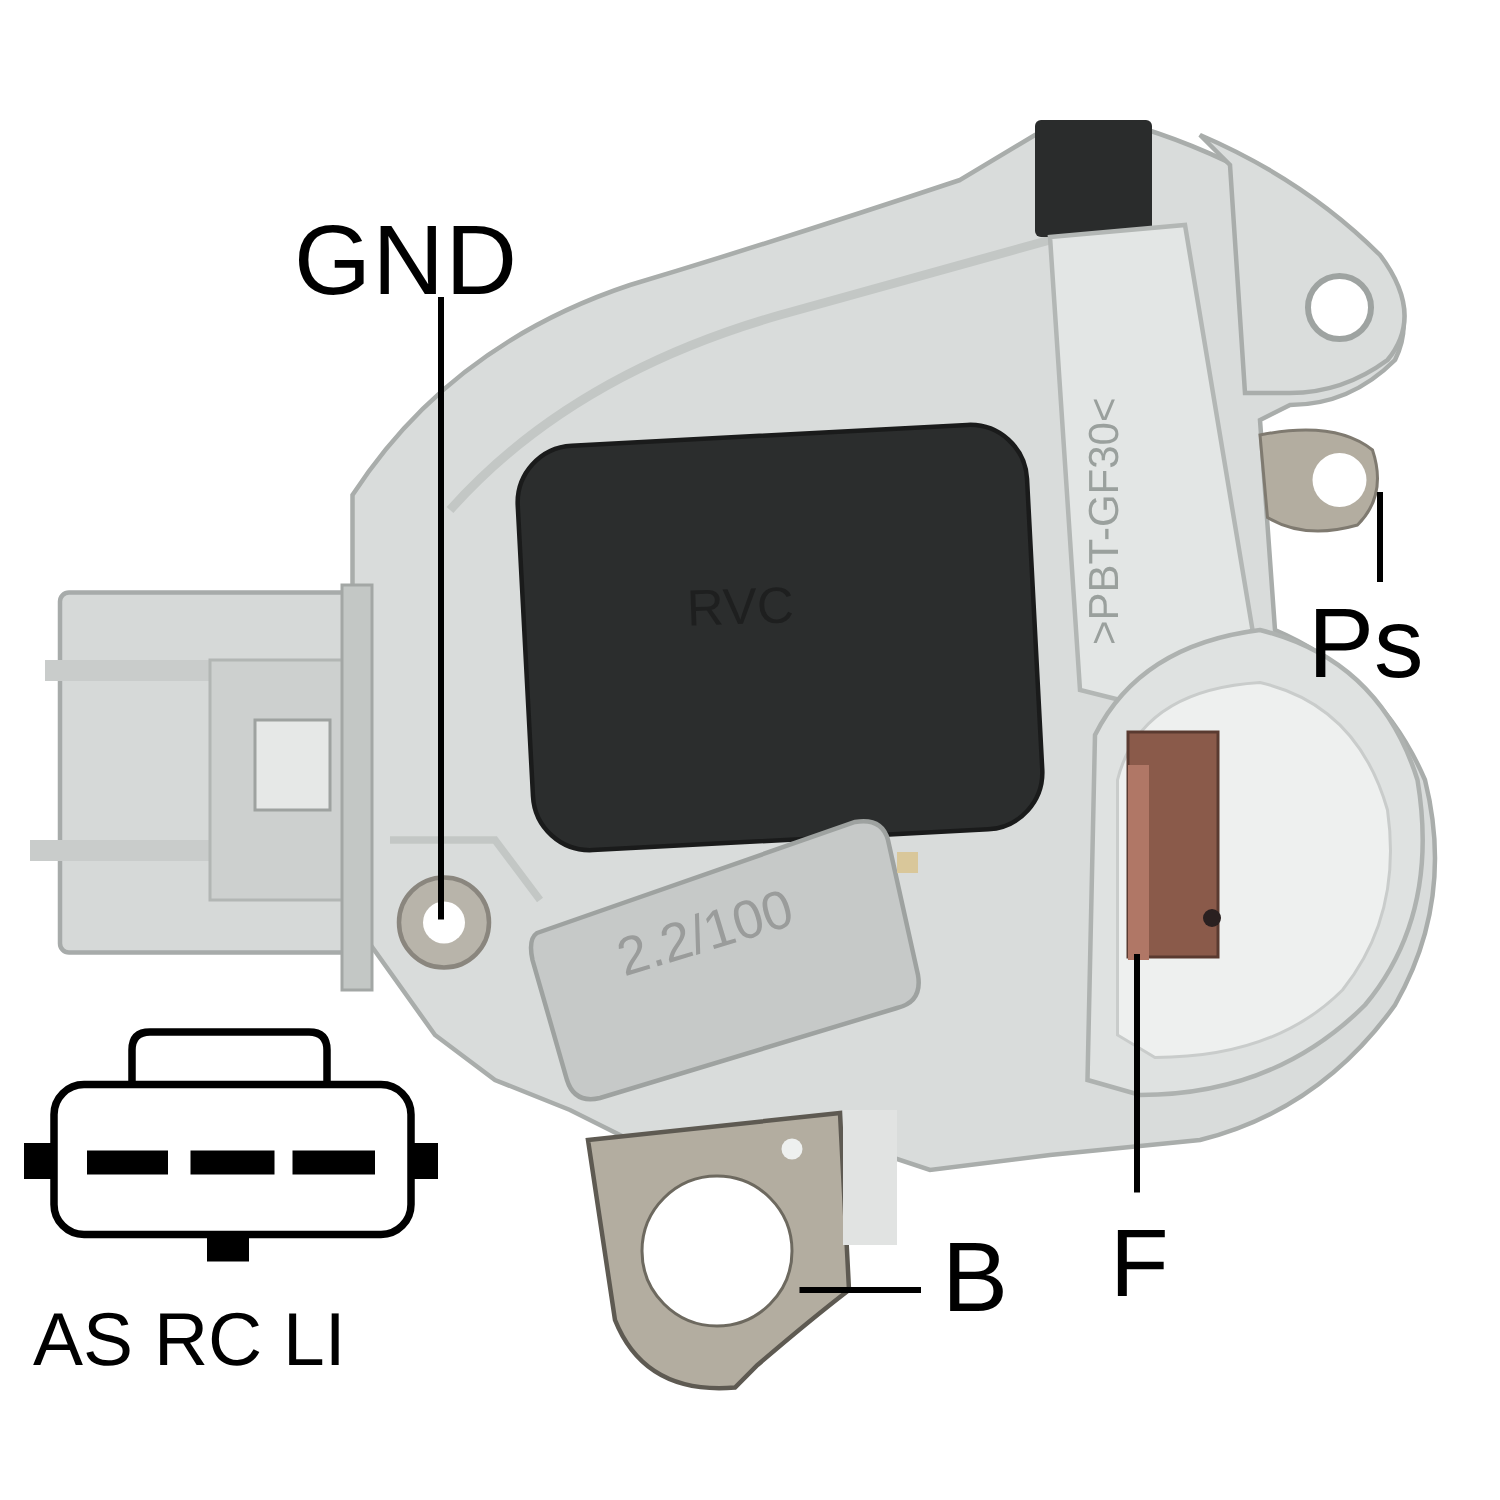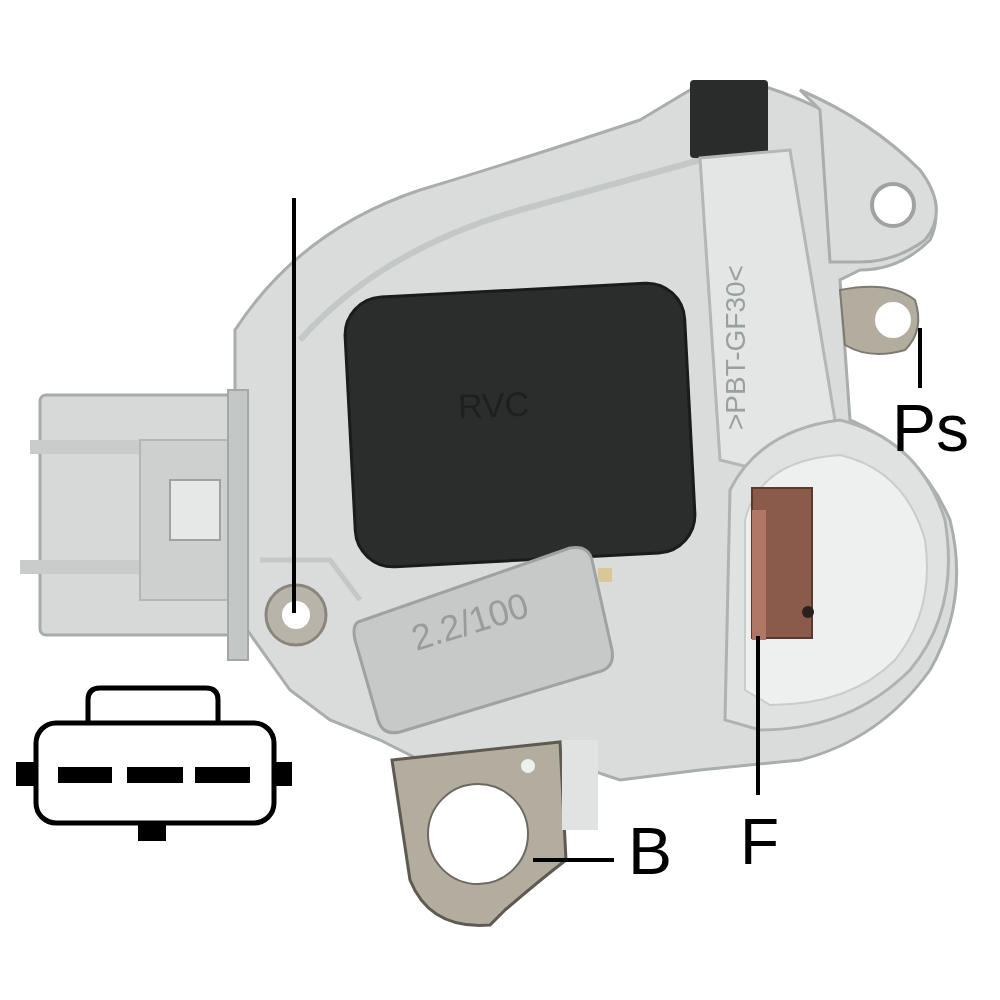--- a/index.html
+++ b/index.html
@@ -1,20 +1,20 @@
 <!DOCTYPE html>
 <html><head>
 <meta charset="utf-8">
 <style>
   html,body{margin:0;padding:0;background:#ffffff;}
   body{width:1000px;height:1000px;position:relative;overflow:hidden;font-family:"Liberation Sans",sans-serif;}
   .stage{position:absolute;left:0;top:0;width:1000px;height:1000px;}
   .label{position:absolute;color:#000;font-family:"Liberation Sans",sans-serif;line-height:1;white-space:nowrap;}
   .lbl-gnd{left:196px;top:140px;font-size:66px;letter-spacing:1px;}
-  .lbl-ps{left:892px;top:395px;font-size:66px;}
+  .lbl-ps{left:872px;top:395px;font-size:66px;}
   .lbl-b{left:628px;top:818px;font-size:66px;}
   .lbl-f{left:740px;top:810px;font-size:64px;}
   .lbl-bottom{left:686px;top:892px;font-size:46px;}
   .lbl-pins{left:22px;top:868px;font-size:50px;}
   .emboss{position:absolute;font-family:"Liberation Sans",sans-serif;line-height:1;white-space:nowrap;}
   .emb-rvc{left:458px;top:388px;font-size:34px;color:#1e1f1f;transform:rotate(-2deg);}
   .emb-cap{left:410px;top:604px;font-size:36px;color:#9a9c9b;transform:rotate(-17deg);}
   .emb-pbt{left:722px;top:300px;font-size:28px;color:#9aa09d;transform:rotate(-90deg);transform-origin:left top;top:430px;}
 </style>
 </head>
@@ -86,16 +86,18 @@
       <rect x="58" y="767" width="54" height="16" fill="#000"></rect>
       <rect x="127" y="767" width="56" height="16" fill="#000"></rect>
       <rect x="195" y="767" width="55" height="16" fill="#000"></rect>
     </g>
   </svg>
 
   <span class="emboss emb-rvc">RVC</span>
   <span class="emboss emb-cap">2.2/100</span>
   <span class="emboss emb-pbt">&gt;PBT-GF30&lt;</span>
 
+  <span class="label lbl-gnd">GND</span>
   <span class="label lbl-ps">Ps</span>
   <span class="label lbl-b">B</span>
   <span class="label lbl-f">F</span>
+  <span class="label lbl-pins">AS RC LI</span>
 </div>
 
 </body></html>

